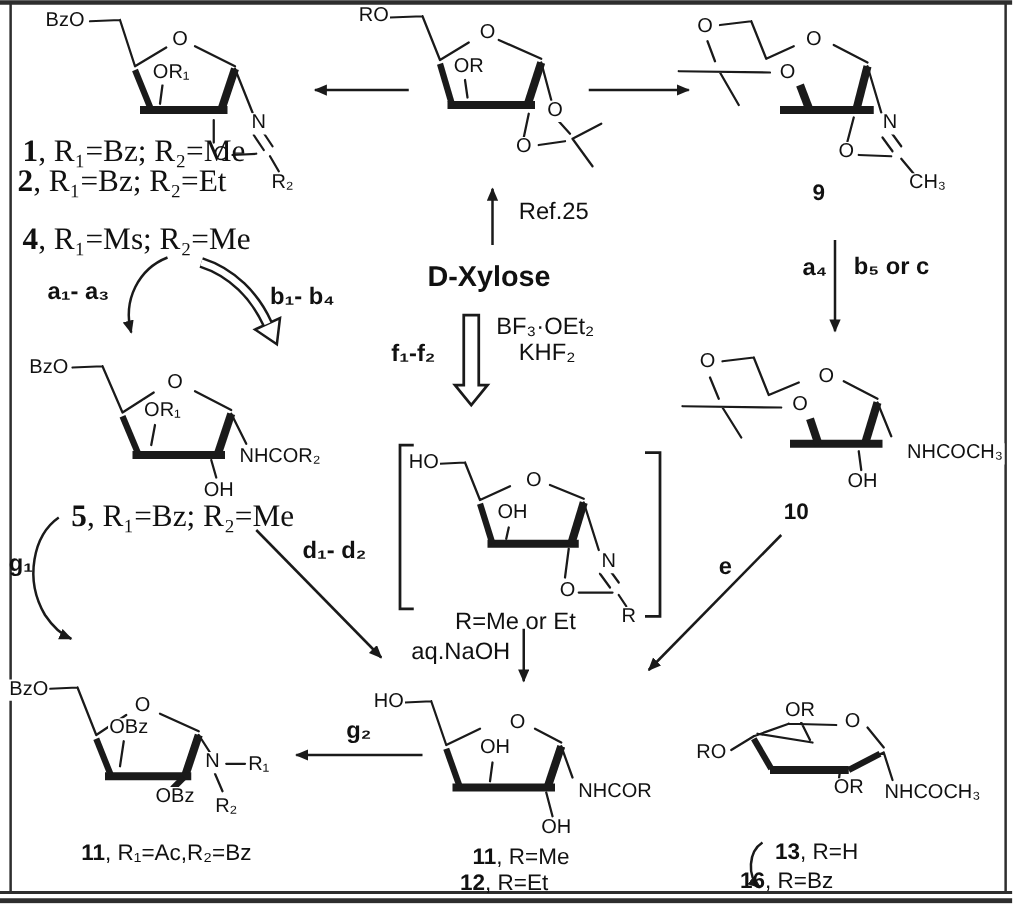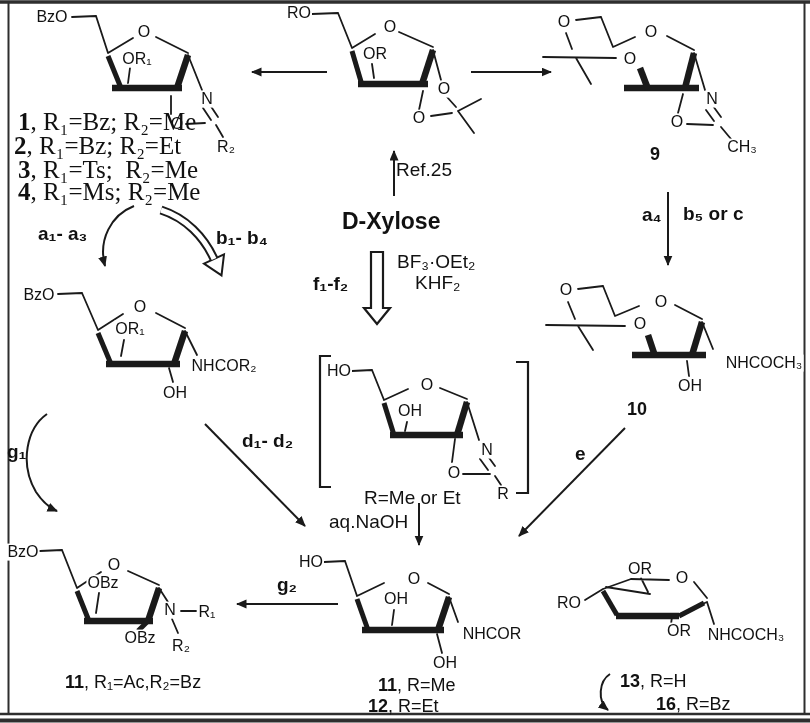--- a/index.html
+++ b/index.html
@@ -140,58 +140,58 @@
 </svg>
 
 <div class="atom" style="left:52px;top:17px">BzO</div>
 <div class="atom" style="left:144px;top:32px">O</div>
 <div class="atom" style="left:137px;top:59px">OR₁</div>
 <div class="atom" style="left:207px;top:99px">N</div>
 <div class="atom" style="left:177px;top:124px">O</div>
 <div class="atom" style="left:226px;top:147px">R₂</div>
 <div class="clist" style="left:18px;top:108px"><span class="num">1</span><span>, R₁=Bz; R₂=Me</span></div>
 <div class="clist" style="left:14px;top:132px"><span class="num">2</span><span>, R₁=Bz; R₂=Et</span></div>
-<div class="clist" style="left:18px;top:156px"><span class="num">3</span><span>, R₁=Ts;  R₂=Me</span></div>
 <div class="clist" style="left:18px;top:178px"><span class="num">4</span><span>, R₁=Ms; R₂=Me</span></div>
 
 <div class="atom" style="left:299px;top:13px">RO</div>
 <div class="atom" style="left:390px;top:27px">O</div>
 <div class="atom" style="left:375px;top:54px">OR</div>
 <div class="atom" style="left:444px;top:89px">O</div>
 <div class="atom" style="left:419px;top:118px">O</div>
 
 <div class="atom" style="left:564px;top:22px">O</div>
 <div class="atom" style="left:651px;top:32px">O</div>
 <div class="atom" style="left:630px;top:59px">O</div>
 <div class="atom" style="left:712px;top:99px">N</div>
 <div class="atom" style="left:677px;top:122px">O</div>
 <div class="atom" style="left:742px;top:147px">CH₃</div>
 <div class="numlab" style="left:650px;top:144px">9</div>
 
-<div class="phrase" style="left:396px;top:159px">Ref.25</div>
+<div class="phrase" style="left:415px;top:159px">Ref.25</div>
 <div class="title" style="left:342px;top:208px">D-Xylose</div>
 <div class="step" style="left:313px;top:273px">f₁-f₂</div>
 <div class="phrase" style="left:397px;top:251px">BF₃·OEt₂</div>
 <div class="phrase" style="left:415px;top:272px">KHF₂</div>
 
 <div class="step" style="left:38px;top:223px">a₁- a₃</div>
 <div class="step" style="left:216px;top:227px">b₁- b₄</div>
 <div class="step" style="left:642px;top:204px">a₄</div>
 <div class="step" style="left:683px;top:203px">b₅ or c</div>
 <div class="step" style="left:242px;top:430px">d₁- d₂</div>
 <div class="step" style="left:575px;top:443px">e</div>
 <div class="step" style="left:7px;top:441px">g₁</div>
 <div class="step" style="left:277px;top:574px">g₂</div>
 <div class="phrase" style="left:329px;top:511px">aq.NaOH</div>
 
 <div class="atom" style="left:39px;top:295px">BzO</div>
 <div class="atom" style="left:140px;top:307px">O</div>
 <div class="atom" style="left:130px;top:329px">OR₁</div>
 <div class="atom" style="left:224px;top:366px">NHCOR₂</div>
 <div class="atom" style="left:175px;top:393px">OH</div>
+<div class="clist" style="left:57px;top:400px"><span class="num">5</span><span>, R₁=Bz; R₂=Me</span></div>
 
 <div class="atom" style="left:339px;top:371px">HO</div>
 <div class="atom" style="left:427px;top:385px">O</div>
 <div class="atom" style="left:410px;top:411px">OH</div>
 <div class="atom" style="left:487px;top:450px">N</div>
 <div class="atom" style="left:454px;top:473px">O</div>
 <div class="atom" style="left:503px;top:494px">R</div>
 <div class="phrase" style="left:364px;top:487px">R=Me or Et</div>
 
 <div class="atom" style="left:566px;top:290px">O</div>
@@ -208,21 +208,21 @@
 <div class="atom" style="left:445px;top:663px">OH</div>
 <div class="clist sans" style="left:378px;top:675px"><span class="num">11</span><span>, R=Me</span></div>
 <div class="clist sans" style="left:368px;top:696px"><span class="num">12</span><span>, R=Et</span></div>
 
 <div class="atom" style="left:569px;top:603px">RO</div>
 <div class="atom" style="left:640px;top:569px">OR</div>
 <div class="atom" style="left:682px;top:578px">O</div>
 <div class="atom" style="left:679px;top:631px">OR</div>
 <div class="atom" style="left:746px;top:635px">NHCOCH₃</div>
 <div class="clist sans" style="left:620px;top:671px"><span class="num">13</span><span>, R=H</span></div>
-<div class="clist sans" style="left:656px;top:694px"><span class="num">16</span><span>, R=Bz</span></div>
+<div class="clist sans" style="left:592px;top:694px"><span class="num">16</span><span>, R=Bz</span></div>
 
 <div class="atom" style="left:23px;top:552px">BzO</div>
 <div class="atom" style="left:114px;top:565px">O</div>
 <div class="atom" style="left:103px;top:583px">OBz</div>
 <div class="atom" style="left:140px;top:638px">OBz</div>
 <div class="atom" style="left:170px;top:610px">N</div>
 <div class="atom" style="left:207px;top:612px">R₁</div>
 <div class="atom" style="left:181px;top:646px">R₂</div>
 <div class="clist sans" style="left:65px;top:672px"><span class="num">11</span><span>, R₁=Ac,R₂=Bz</span></div>
 

